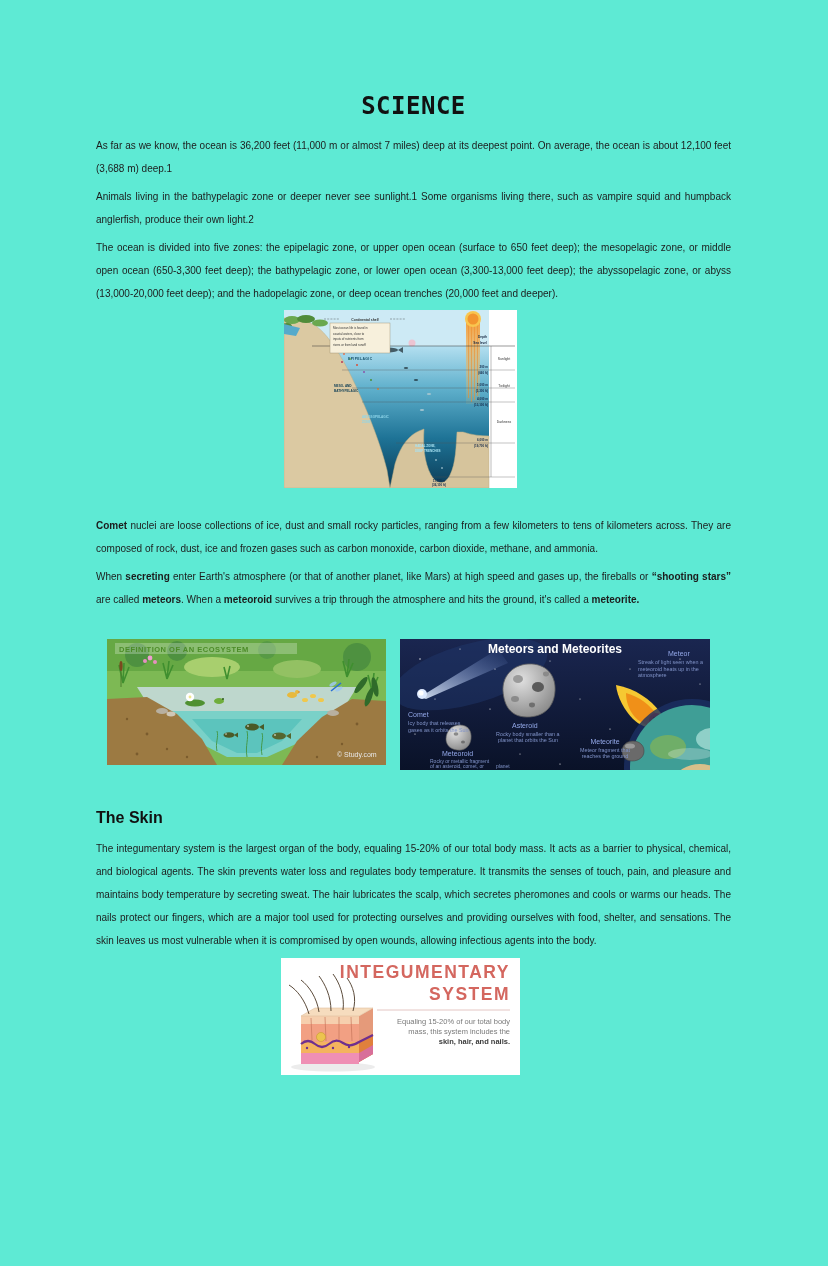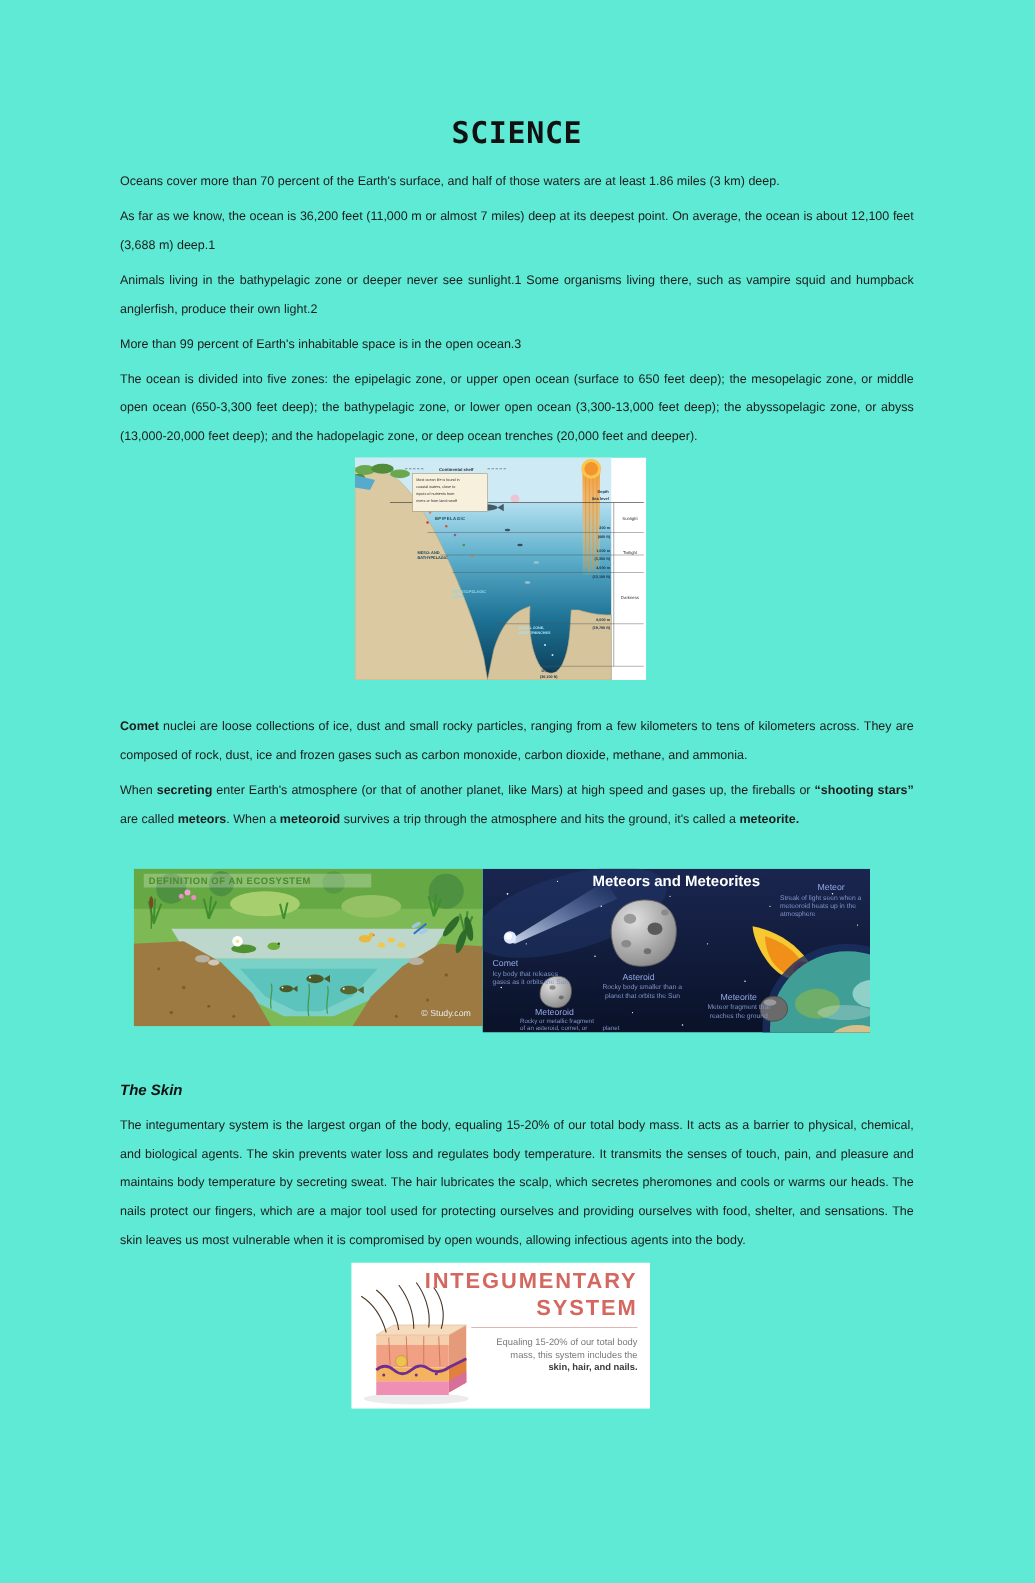--- a/index.html
+++ b/index.html
@@ -12,41 +12,39 @@
   }
   h1.doc-title{
     font-size:24px;font-weight:bold;text-align:center;margin:0 0 14px 0;
     letter-spacing:0.5px;color:#111;
     font-family:"DejaVu Sans Mono","Liberation Mono",monospace;
   }
   .paras p{
     margin:0 0 5px 0;font-size:10px;line-height:23px;text-align:justify;
   }
   .paras p b{font-weight:bold;}
-  h2.skin-heading{font-size:12px;font-weight:bold;margin:8px 0 10px 0;color:#111;font-style:italic;}
+  h2.skin-heading{font-size:16px;font-weight:bold;margin:8px 0 10px 0;color:#111;}
   figure{margin:0;padding:0;}
   .fig-ocean{margin:4px 0 26px 188px;width:233px;height:178px;}
-  .fig-row{display:flex;margin:28px 0 14px 11px;text-align:center;}
+  .fig-row{display:flex;gap:14px;margin:28px 0 14px 11px;text-align:center;}
   .fig-eco{width:279px;height:126px;}
   .fig-met{width:310px;height:156px;}
   .fig-integ{margin:6px 0 0 185px;width:239px;height:117px;}
   svg{display:block;font-family:"Liberation Sans","DejaVu Sans",sans-serif;}
 </style>
 </head>
 <body>
 
 <div class="page">
 
   <h1 class="doc-title">SCIENCE</h1>
 
   <div class="paras">
-      <p><span>Oceans cover more than 70 percent of the Earth's surface, and half of those waters are at least 1.86 miles (3 km) deep.</span></p>
       <p><span>As far as we know, the ocean is 36,200 feet (11,000 m or almost 7 miles) deep at its deepest point. On average, the ocean is about 12,100 feet (3,688 m) deep.1</span></p>
       <p><span>Animals living in the bathypelagic zone or deeper never see sunlight.1 Some organisms living there, such as vampire squid and humpback anglerfish, produce their own light.2</span></p>
-      <p><span>More than 99 percent of Earth's inhabitable space is in the open ocean.3</span></p>
       <p><span>The ocean is divided into five zones: the epipelagic zone, or upper open ocean (surface to 650 feet deep); the mesopelagic zone, or middle open ocean (650-3,300 feet deep); the bathypelagic zone, or lower open ocean (3,300-13,000 feet deep); the abyssopelagic zone, or abyss (13,000-20,000 feet deep); and the hadopelagic zone, or deep ocean trenches (20,000 feet and deeper).</span></p>
     </div>
 
   <figure class="fig-ocean">
     <svg viewBox="0 0 233 178" width="233" height="178">
       <defs>
         <linearGradient id="wg" x1="0" y1="0" x2="0" y2="1">
           <stop offset="0" stop-color="#b3dff0"></stop>
             <stop offset="0.3" stop-color="#5fb0cc"></stop>
           <stop offset="0.65" stop-color="#1e7396"></stop>

